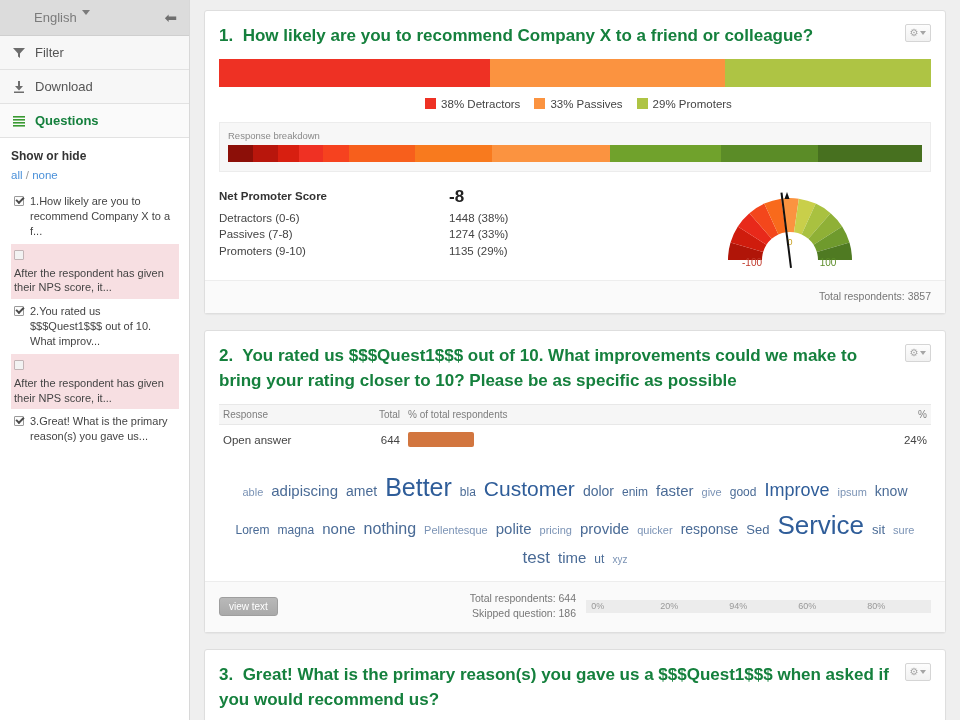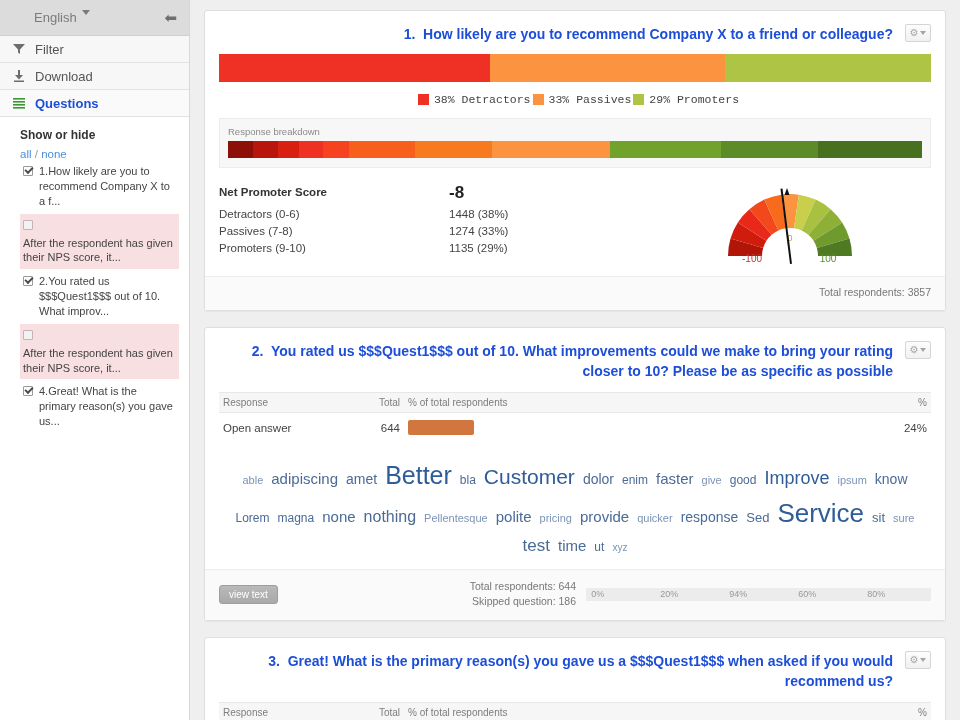--- a/index.html
+++ b/index.html
@@ -35,35 +35,35 @@
   .caret-d {
     width: 0; height: 0;
     border-left: 4px solid transparent;
     border-right: 4px solid transparent;
     border-top: 5px solid #7b7b7b;
     display: inline-block;
   }
   .collapse { margin-left: auto; color: #6f6f6f; font-size: 15px; line-height: 1; cursor: pointer; }
 
   .sb-row {
-    height: 27px;
+    height: 34px;
     display: flex; align-items: center;
     padding: 0 0 0 13px;
     border-bottom: 1px solid #e2e2e2;
     background: #f7f7f7;
     font-size: 13px; color: #555;
     cursor: pointer;
   }
   .sb-row .ic { width: 22px; display: flex; align-items: center; color: #6d6d6d; }
-  .sb-row.active { color: #1d4ed8; font-weight: bold; background: #fafafa; }
+  .sb-row.active { color: #15803d; font-weight: bold; background: #fafafa; }
   .sb-row.active .ic { color: #3a9a32; }
 
-  .sb-body { padding: 11px 10px 0 20px; }
+  .sb-body { padding: 11px 10px 0 11px; }
   .sb-title { font-size: 12px; font-weight: bold; color: #333; margin-bottom: 6px; }
-  .sb-allnone { font-size: 11.5px; color: #4a90d9; }
+  .sb-allnone { font-size: 11.5px; color: #4a90d9; margin-bottom: 9px; }
   .sb-allnone span { cursor: pointer; }
   .sb-allnone .sep { color: #999; }
 
   .q-item {
     display: flex; align-items: flex-start;
     gap: 6px; padding: 4px 4px 4px 3px;
     margin-bottom: 1px;
     font-size: 11px; color: #444; line-height: 1.35;
     cursor: pointer;
   }
@@ -96,22 +96,22 @@
     border: 1px solid #dedede;
     border-radius: 3px;
     margin-bottom: 16px;
     box-shadow: 0 1px 1px rgba(0,0,0,0.04);
   }
   .card-head {
     display: flex; align-items: flex-start;
     padding: 13px 14px 10px 14px;
   }
   .q-title {
-    font-size: 14px; font-weight: bold; color: #1d4ed8;
-    line-height: 1.45; flex: 1; padding-right: 12px; text-align: right;
+    font-size: 17px; font-weight: bold; color: #15803d;
+    line-height: 1.45; flex: 1; padding-right: 12px;
   }
   .gear-btn {
     width: 26px; height: 18px; flex: 0 0 26px;
     border: 1px solid #d5d5d5; border-radius: 2px;
     background: linear-gradient(#fdfdfd,#f1f1f1);
     display: flex; align-items: center; justify-content: center;
     gap: 2px; cursor: pointer;
   }
   .gear-btn .g { font-size: 10px; color: #a5a5a5; line-height: 1; }
   .gear-btn .c {
@@ -119,22 +119,22 @@
     border-left: 3px solid transparent;
     border-right: 3px solid transparent;
     border-top: 4px solid #a5a5a5;
   }
 
   
   .nps-bar { display: flex; height: 28px; margin: 0 14px; }
   .nps-bar > div { height: 100%; }
   .legend {
     display: flex; justify-content: center; align-items: center;
-    gap: 2px; padding: 11px 0 12px 7px;
-    font-size: 11.5px; color: #444; font-family: Liberation Mono, monospace;
+    gap: 14px; padding: 11px 0 12px 7px;
+    font-size: 11.5px; color: #444;
   }
   .legend .item { display: flex; align-items: center; gap: 5px; }
   .legend .sw { width: 11px; height: 11px; }
 
   .breakdown-wrap {
     margin: 0 14px; background: #f7f7f7;
     border: 1px solid #ececec;
     padding: 7px 8px 9px 8px;
   }
   .breakdown-label { font-size: 9.5px; color: #8a8a8a; margin-bottom: 4px; }
@@ -277,21 +277,21 @@
       <div class="q-item">
         <span class="cb on"></span>
         <span>2.You rated us $$$Quest1$$$ out of 10. What improv...</span>
       </div>
       <div class="q-item pink">
         <span class="cb off"></span>
         <span>After the respondent has given their NPS score, it...</span>
       </div>
       <div class="q-item">
         <span class="cb on"></span>
-        <span>4.Great! What is the primary reason(s) you gave us...</span>
+        <span>3.Great! What is the primary reason(s) you gave us...</span>
       </div>
     </div>
   </div>
 
   <div class="main">
 
     <div class="card">
       <div class="card-head">
         <div class="q-title">
           <span>1.</span>&nbsp;

